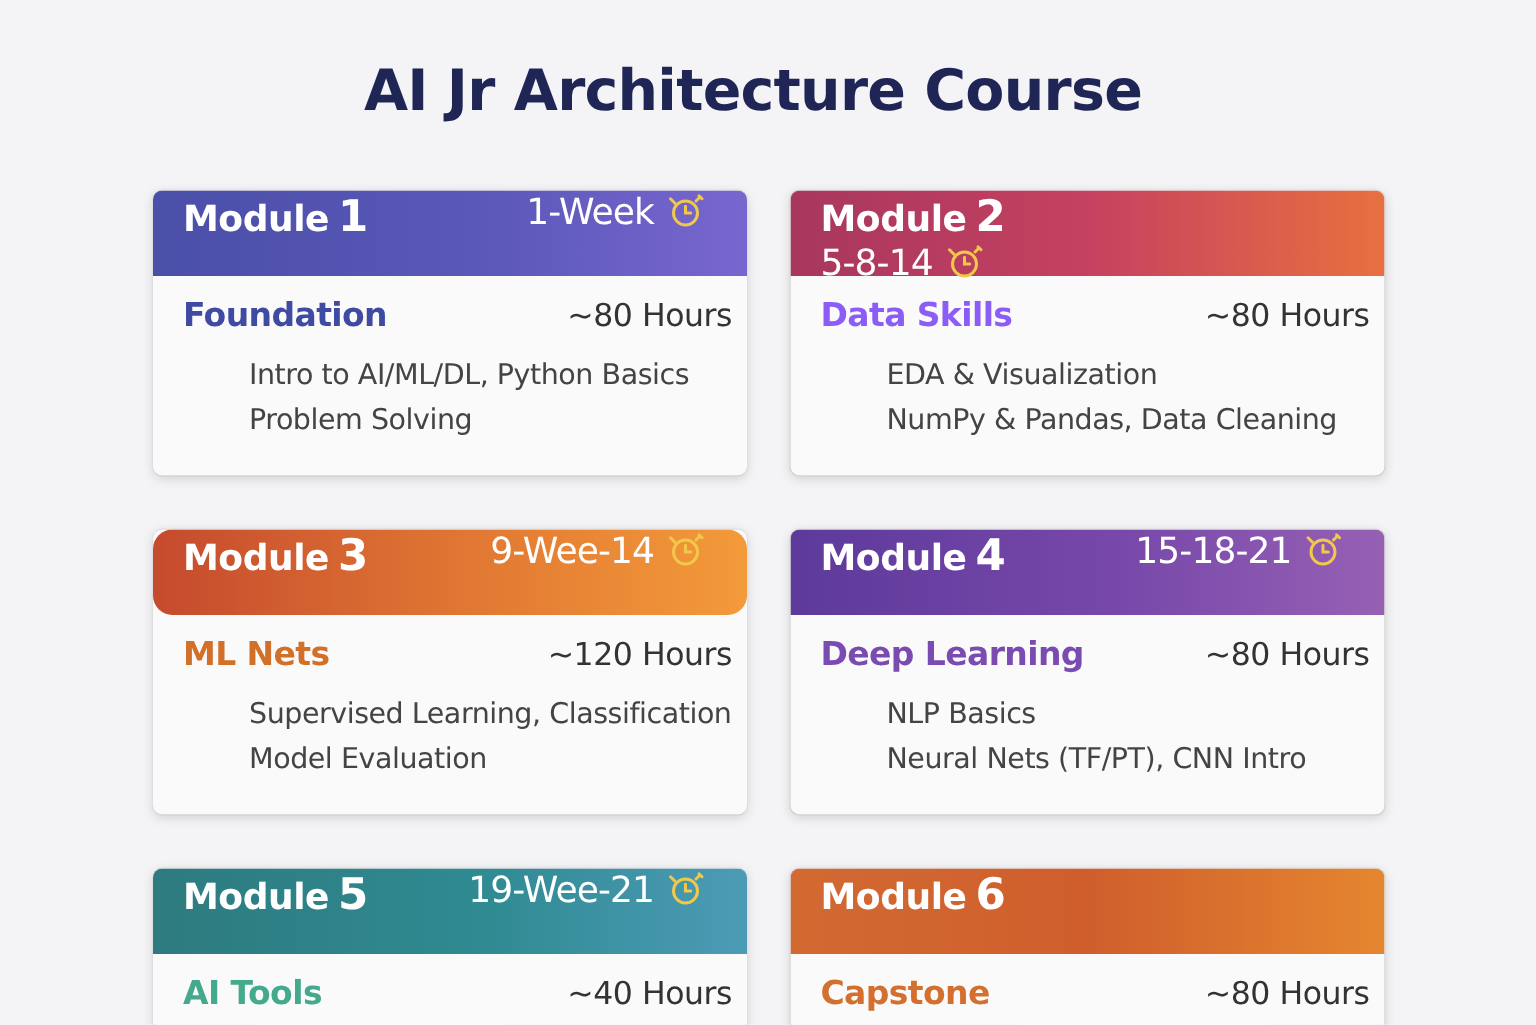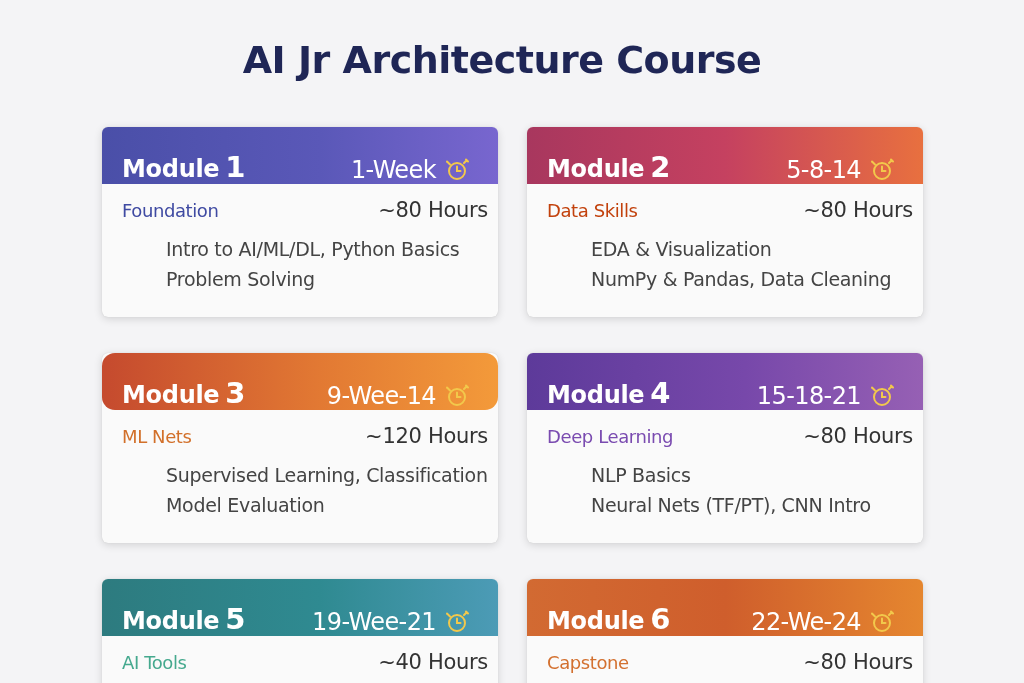--- a/index.html
+++ b/index.html
@@ -14,52 +14,52 @@
     text-align: center; font-size: 38px; font-weight: bold;
     color: #1f2656; letter-spacing: -0.5px;
   }
   .card {
     position: absolute; width: 396px; height: 190px;
     background: #fafafa; border-radius: 6px;
     box-shadow: 0 2px 8px rgba(0,0,0,0.14), 0 0 1px rgba(0,0,0,0.15);
     overflow: hidden;
   }
   .card .head {
-    height: 57px; display: flex; align-items: flex-end;
+    height: 57px; display: flex; align-items: flex-start;
     justify-content: space-between; padding: 0 26px 0 20px; color: #fff;
   }
   .head .mod { font-size: 24px; font-weight: bold; letter-spacing: -0.3px; }
   .head .mod .num { font-size: 29px; margin-left: 6px; }
   .head .right { display: flex; align-items: center; gap: 8px; }
   .head .dur { font-size: 24px; letter-spacing: -0.6px; }
   .clock { width: 28px; height: 28px; display: block; }
   .card .row {
     display: flex; justify-content: space-between; align-items: baseline;
     padding: 14px 10px 0 20px;
   }
-  .row .name { font-size: 18px; font-weight: normal; letter-spacing: -0.4px; text-align: center; }
+  .row .name { font-size: 22px; font-weight: bold; letter-spacing: -0.4px; text-align: center; }
   .row .hours { font-size: 21px; color: #333; letter-spacing: -0.3px; }
   .card .desc { padding: 12px 10px 0 20px; font-size: 19px; color: #444; line-height: 30px; letter-spacing: -0.3px; margin-left: 44px; }
 
   #c1 { left: 102px; top: 127px; }
   #c2 { left: 527px; top: 127px; }
   #c3 { left: 102px; top: 353px; }
   #c4 { left: 527px; top: 353px; }
   #c5 { left: 102px; top: 579px; }
   #c6 { left: 527px; top: 579px; }
 
   #c1 .head { background: linear-gradient(90deg, #4a4fa8 0%, #5a58b8 55%, #7866cf 100%); }
-  #c2 .head { background: linear-gradient(90deg, #a8375e 0%, #c54160 50%, #e8703f 100%); }
+  #c2 .head { background: linear-gradient(90deg, #a8375e 0%, #c54160 50%, #e8703f 100%); flex-direction: column; }
   #c3 .head { background: linear-gradient(90deg, #c54a2e 0%, #e27933 55%, #f39a3a 100%); border-radius: 13px; }
   #c4 .head { background: linear-gradient(90deg, #5d3a9a 0%, #7748aa 55%, #9660b4 100%); }
   #c5 .head { background: linear-gradient(90deg, #2d7b7f 0%, #2f8a91 55%, #4c9bb6 100%); }
   #c6 .head { background: linear-gradient(90deg, #d26a32 0%, #cf5e2c 50%, #e5862f 100%); }
 
   #c1 .name { color: #3f4aa2; }
-  #c2 .name { color: #c2410c; }
+  #c2 .name { color: #8b5cf6; }
   #c3 .name { color: #d2702a; }
   #c4 .name { color: #7a4bb0; }
   #c5 .name { color: #45a98e; }
   #c6 .name { color: #d3702f; }
 </style>
 </head>
 <body>
 
 <div class="title">AI Jr Architecture Course</div>
 
@@ -180,29 +180,18 @@
   </div>
   <div class="row">
     <span class="name">AI Tools</span>
     <span class="hours">~40 Hours</span>
   </div>
 </div>
 
 <div class="card" id="c6">
   <div class="head">
     <div class="mod"><span>Module</span><span class="num">6</span></div>
-    <div class="right">
-      <span class="dur">22-We-24</span>
-      <svg class="clock" viewBox="0 0 28 28">
-          <g fill="none" stroke="#f2c84b" stroke-width="2" stroke-linecap="round">
-            <circle cx="13" cy="15" r="8"></circle>
-            <path d="M13 10.5v4.5h3.5"></path>
-            <path d="M3 5.5l3 3"></path>
-            <path d="M20 7l2.5-2.5M22 3.5l2 2"></path>
-          </g>
-        </svg>
-    </div>
   </div>
   <div class="row">
     <span class="name">Capstone</span>
     <span class="hours">~80 Hours</span>
   </div>
 </div>
 
 </body></html>

